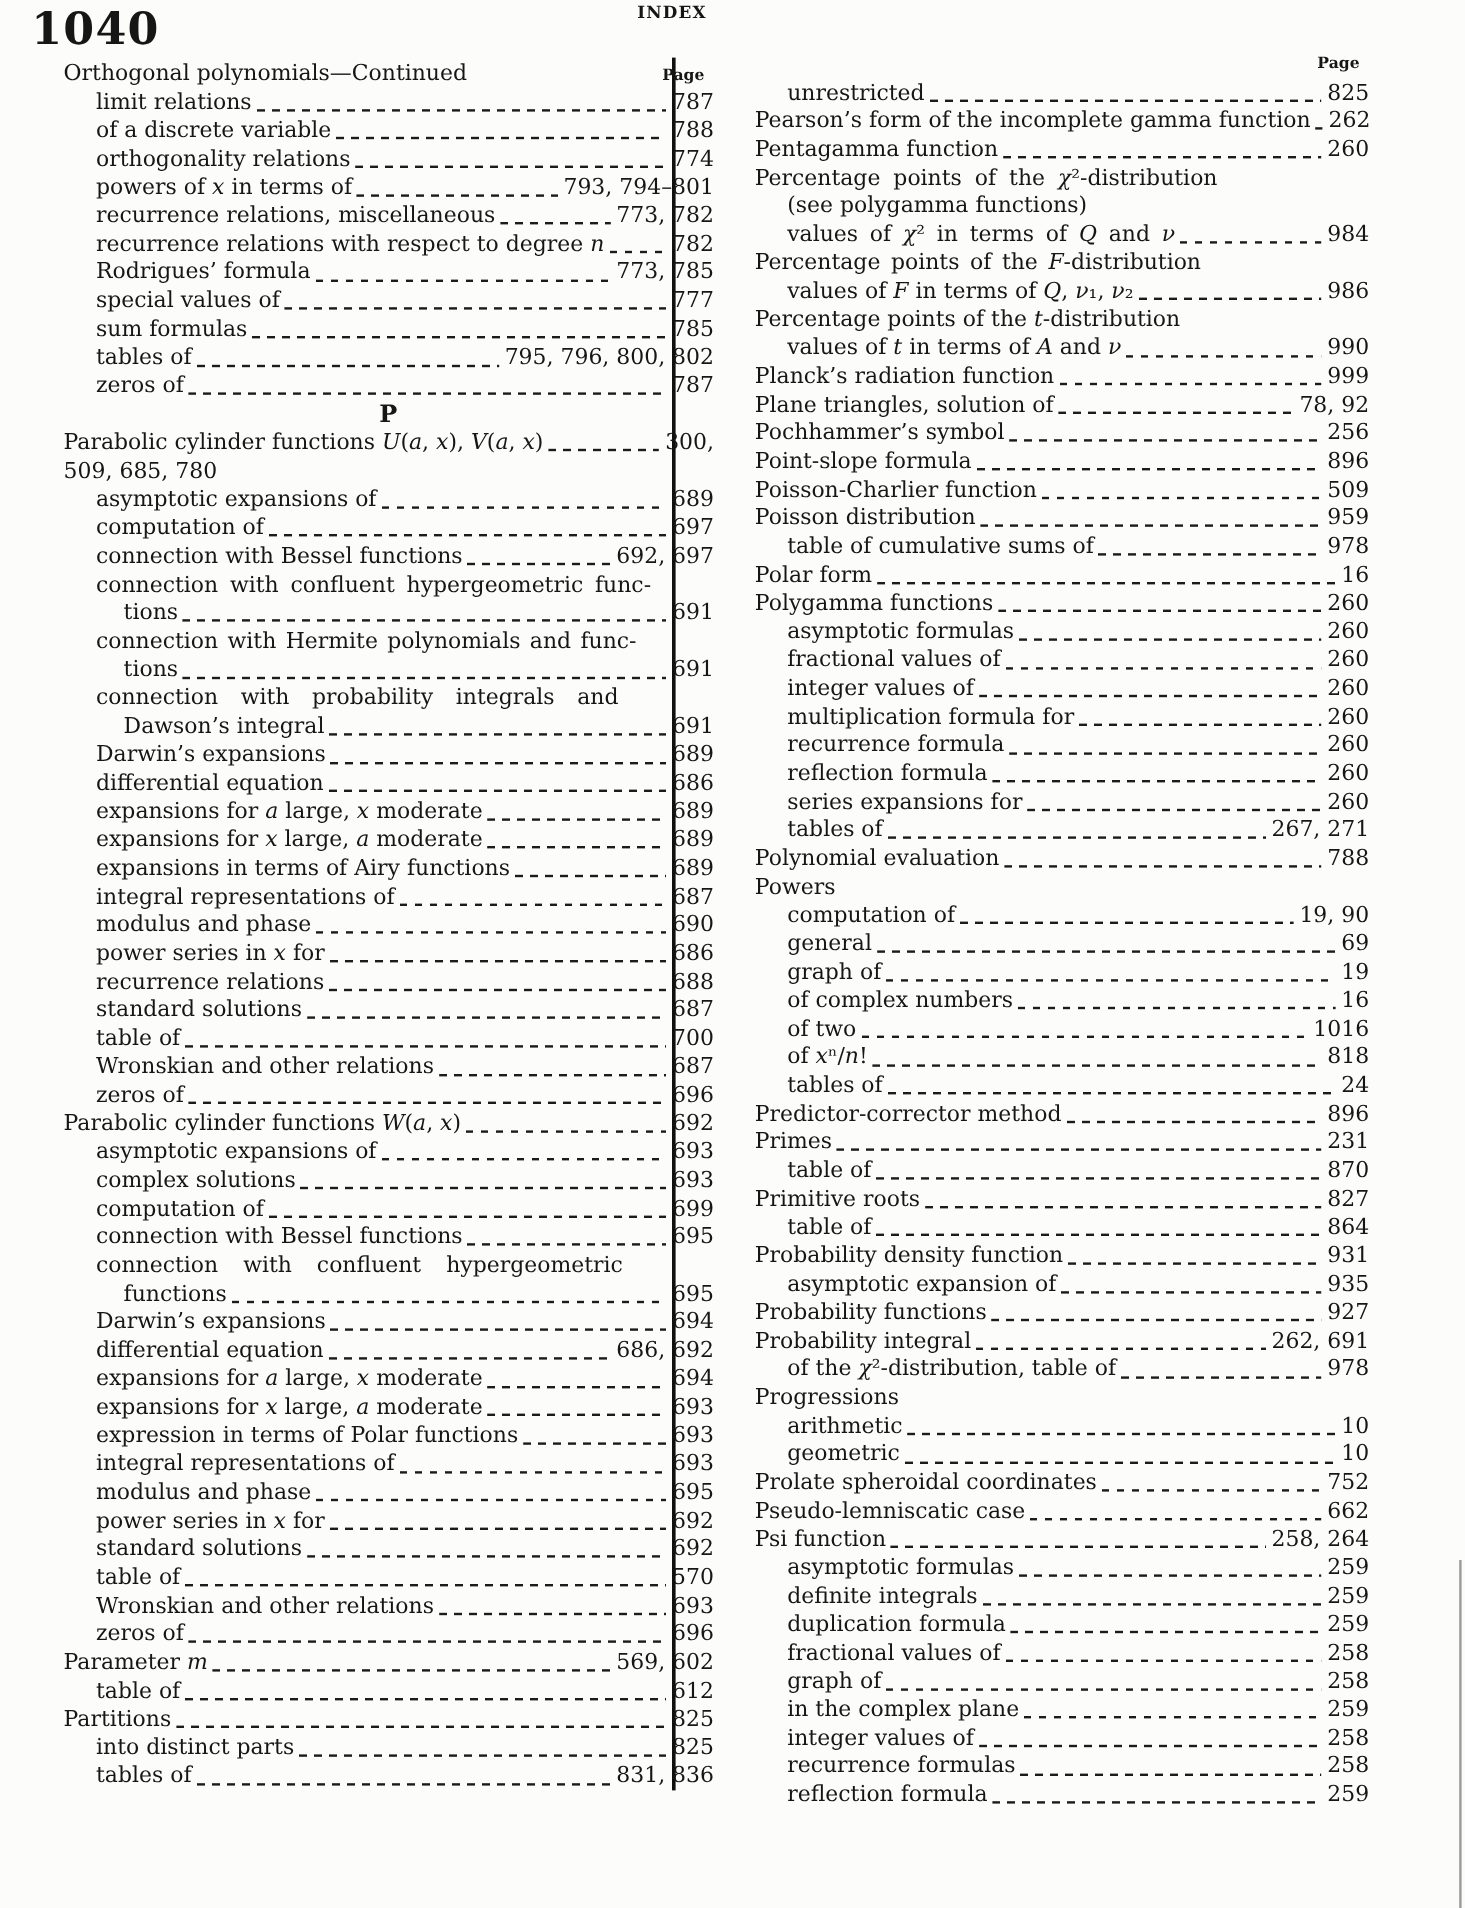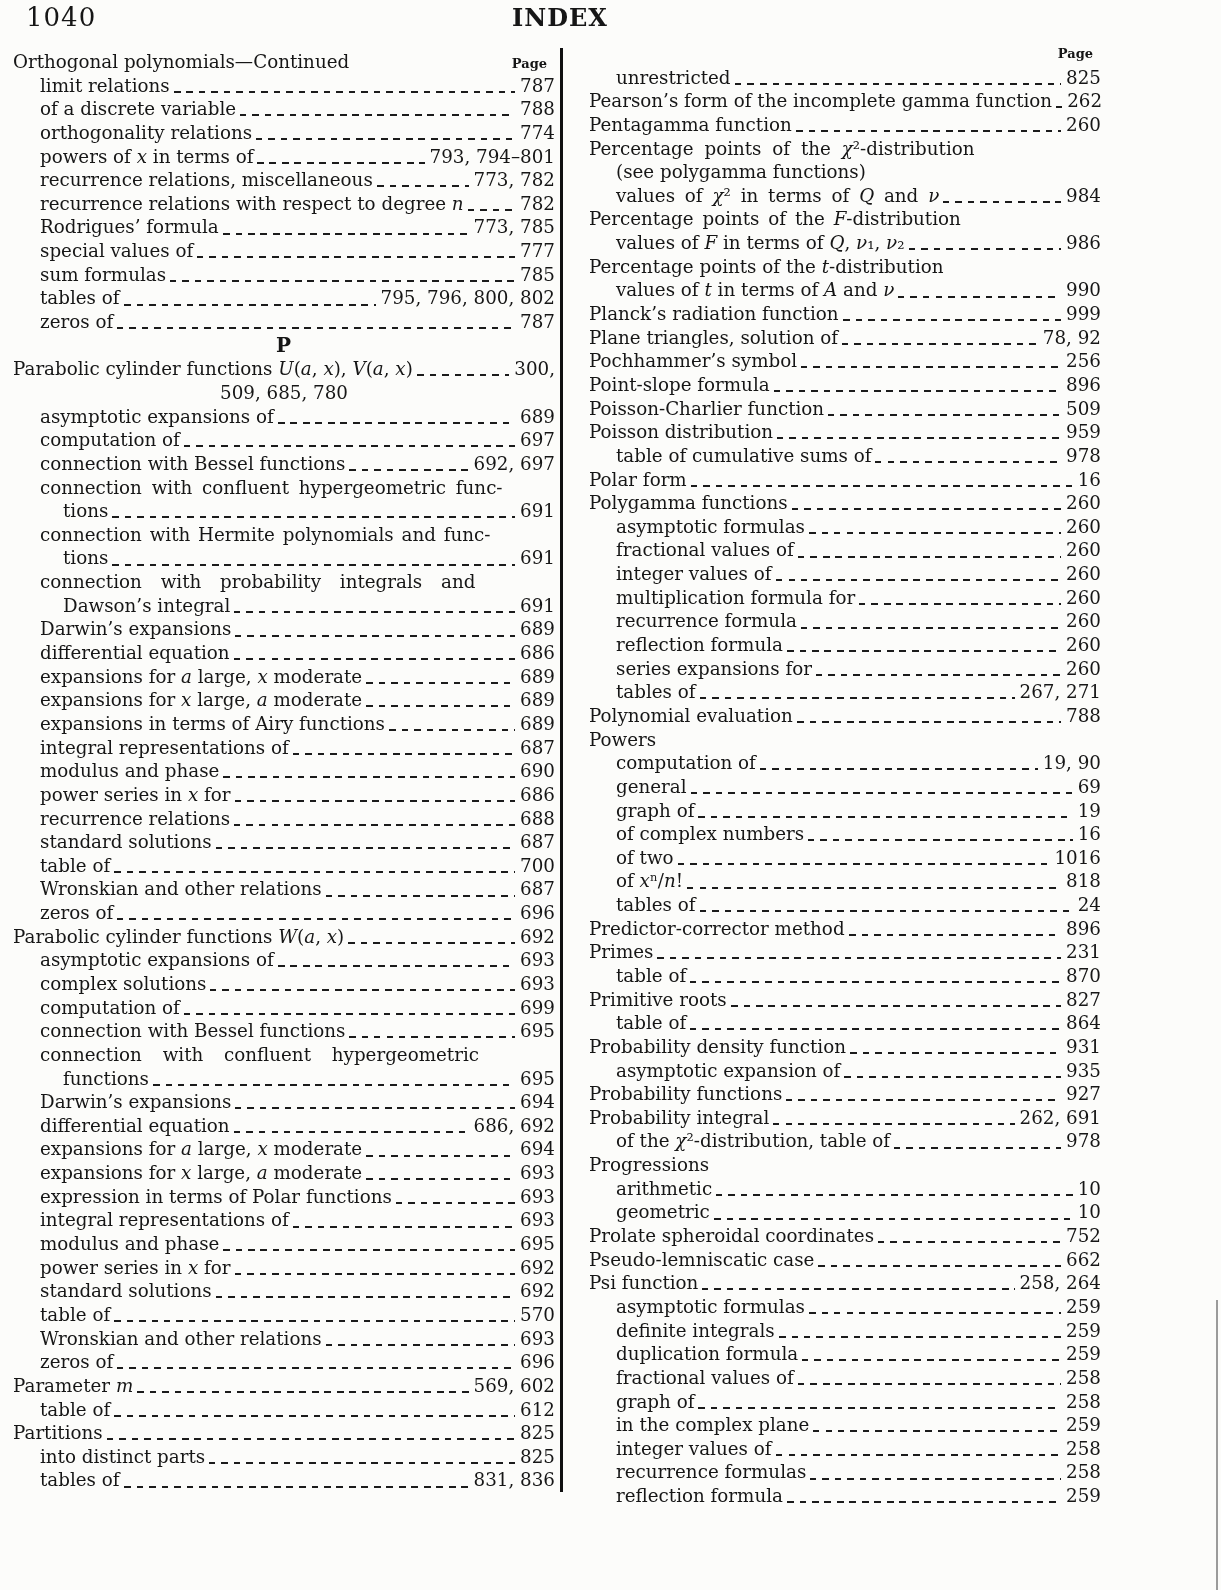--- a/index.html
+++ b/index.html
@@ -4,51 +4,51 @@
 <style>
   html,body{margin:0;padding:0;}
   body{
     width:1221px;height:1590px;position:relative;overflow:hidden;
     background:#fcfcfa;color:#161616;
     font-family:"DejaVu Serif","Liberation Serif",serif;
     font-size:18.3px;
   }
   .pagenum{
     position:absolute;left:26px;top:2px;
-    font-size:26px;font-weight:normal;letter-spacing:1px;
+    font-size:37px;font-weight:bold;letter-spacing:1px;
   }
   .title{
     position:absolute;left:0;top:3px;width:1120px;text-align:center;
-    font-size:24px;font-weight:bold;letter-spacing:1px;
+    font-size:14px;font-weight:bold;letter-spacing:1px;
   }
   .divider{
     position:absolute;left:560px;top:48px;width:3px;height:1444px;
     background:#101010;
   }
-  .col{position:absolute;}
+  .col{position:absolute;margin-left:40px;}
   .colL{left:13px;top:50px;width:542px;}
   .colR{left:589px;top:42px;width:512px;}
   .row{
     display:flex;align-items:baseline;height:23.65px;line-height:23.65px;
     white-space:nowrap;
   }
   .row.lv1{padding-left:27px;}
   .row.lv2{padding-left:50px;}
   .t{white-space:nowrap;}
   .leader{
     flex:1 1 auto;min-width:8px;margin:0 3px 0 4px;
     align-self:stretch;position:relative;
   }
   .leader::after{
     content:"";position:absolute;left:0;right:2px;bottom:4.5px;height:2px;
     background:repeating-linear-gradient(90deg,#1b1b1b 0 6.5px,transparent 6.5px 12.5px);
   }
   .p{white-space:nowrap;}
   .sp{flex:1 1 auto;}
-  .row.cont{justify-content:center;}
+  .row.cont{justify-content:flex-start;}
   .row.letter{justify-content:center;font-weight:bold;font-size:20px;letter-spacing:1px;}
   .plbl{font-weight:bold;font-size:13px;margin-right:8px;}
   .edge-artifact{
     position:absolute;left:1216px;top:1300px;width:2px;height:290px;
     background:#4a4a4a;opacity:.55;
   }
   i{font-style:italic;}
 </style>
 </head>
 <body>

